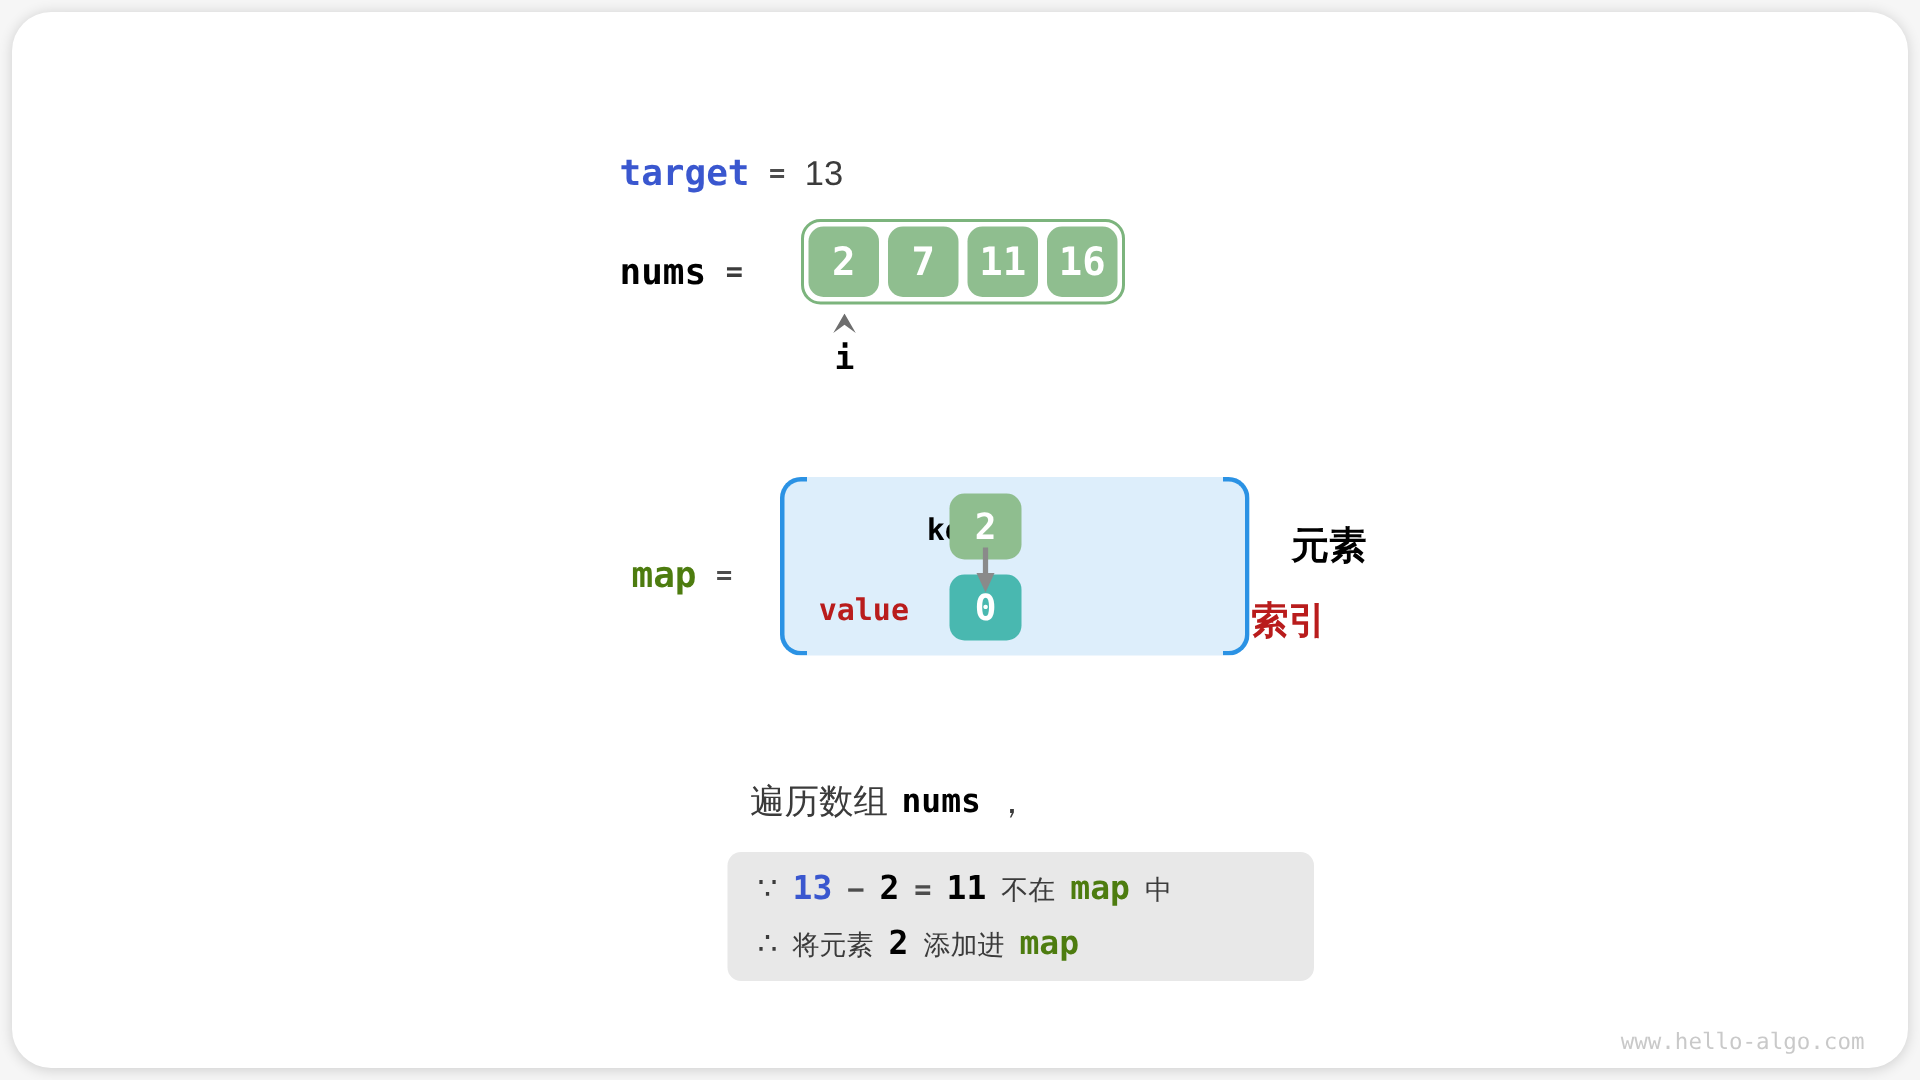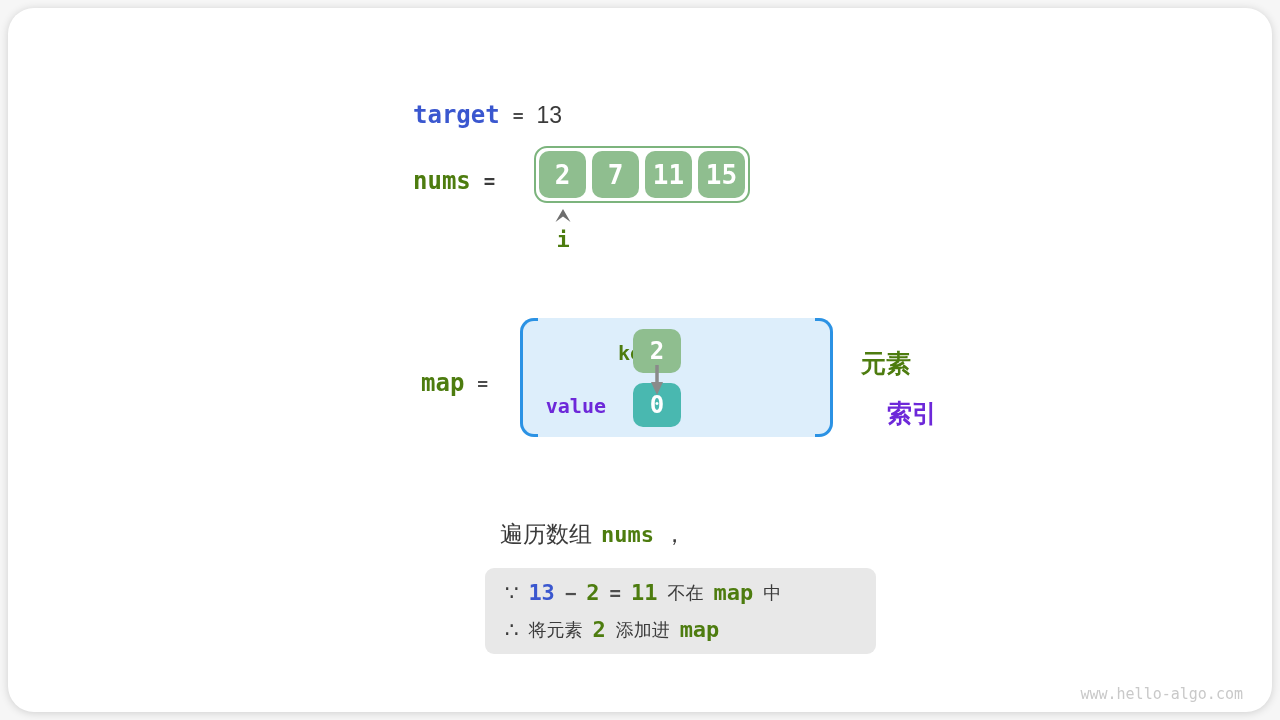--- a/index.html
+++ b/index.html
@@ -13,22 +13,22 @@
     background: #ffffff; border-radius: 26px;
     box-shadow: 0 1px 9px rgba(0,0,0,0.16);
   }
   .mono { font-family: "DejaVu Sans Mono", "Liberation Mono", monospace; font-weight: bold; }
   .abs { position: absolute; }
   .row { display: flex; align-items: center; }
 
   
   .c-blue  { color: #3a57cf; }
   .c-azure { color: #4d7c0f; }
-  .c-green { color: #4d7c0f; }
-  .c-teal  { color: #6d28d9; }
+  .c-green { color: #000000; }
+  .c-teal  { color: #b91c1c; }
   .c-dark  { color: #3b3b3b; }
   .c-op    { color: #4d4d4d; }
 
   
   .target-expr { left: 405px; top: 93px; gap: 13px; }
   .target-expr .kw { font-size: 24px; }
   .target-expr .eq { font-size: 18px; font-weight: bold; }
   .target-expr .val { font-size: 23px; }
 
   
@@ -67,21 +67,21 @@
   .kv-cell {
     position: absolute; left: 113px; width: 48px; height: 44px; border-radius: 10px;
     color: #fff; font-size: 24px; display: flex; align-items: center; justify-content: center;
   }
   .key-cell   { top: 11px; background: #8fbe8f; }
   .value-cell { top: 65px; background: #49b8b0; }
   .kv-arrow { position: absolute; left: 130px; top: 45px; }
 
   .side-label { font-size: 25px; font-weight: bold; }
   .element-label { left: 853px; top: 339px; }
-  .index-label   { left: 879px; top: 389px; }
+  .index-label   { left: 826px; top: 389px; }
 
   
   .caption { left: 492px; top: 511px; gap: 9px; }
   .caption .cn { font-size: 23px; }
   .caption .code { font-size: 22px; }
 
   
   .proof-box {
     left: 477px; top: 560px; width: 391px; height: 86px;
     background: #e8e8e8; border-radius: 9px; box-sizing: border-box;
@@ -112,21 +112,21 @@
     </div>
 
     <div class="abs row nums-expr">
       <span class="mono c-green kw">nums</span>
       <span class="mono c-dark eq">=</span>
     </div>
     <div class="abs array-box">
       <div class="array-cell mono">2</div>
       <div class="array-cell mono">7</div>
       <div class="array-cell mono">11</div>
-      <div class="array-cell mono">15</div>
+      <div class="array-cell mono">16</div>
     </div>
 
     <div class="abs pointer">
       <svg width="16" height="13" viewBox="0 0 16 13">
         <path d="M8 0 L15.5 13 L8 7.5 L0.5 13 Z" fill="#6e6e6e"></path>
       </svg>
       <span class="mono c-green idx">i</span>
     </div>
 
     <div class="abs row map-expr">

